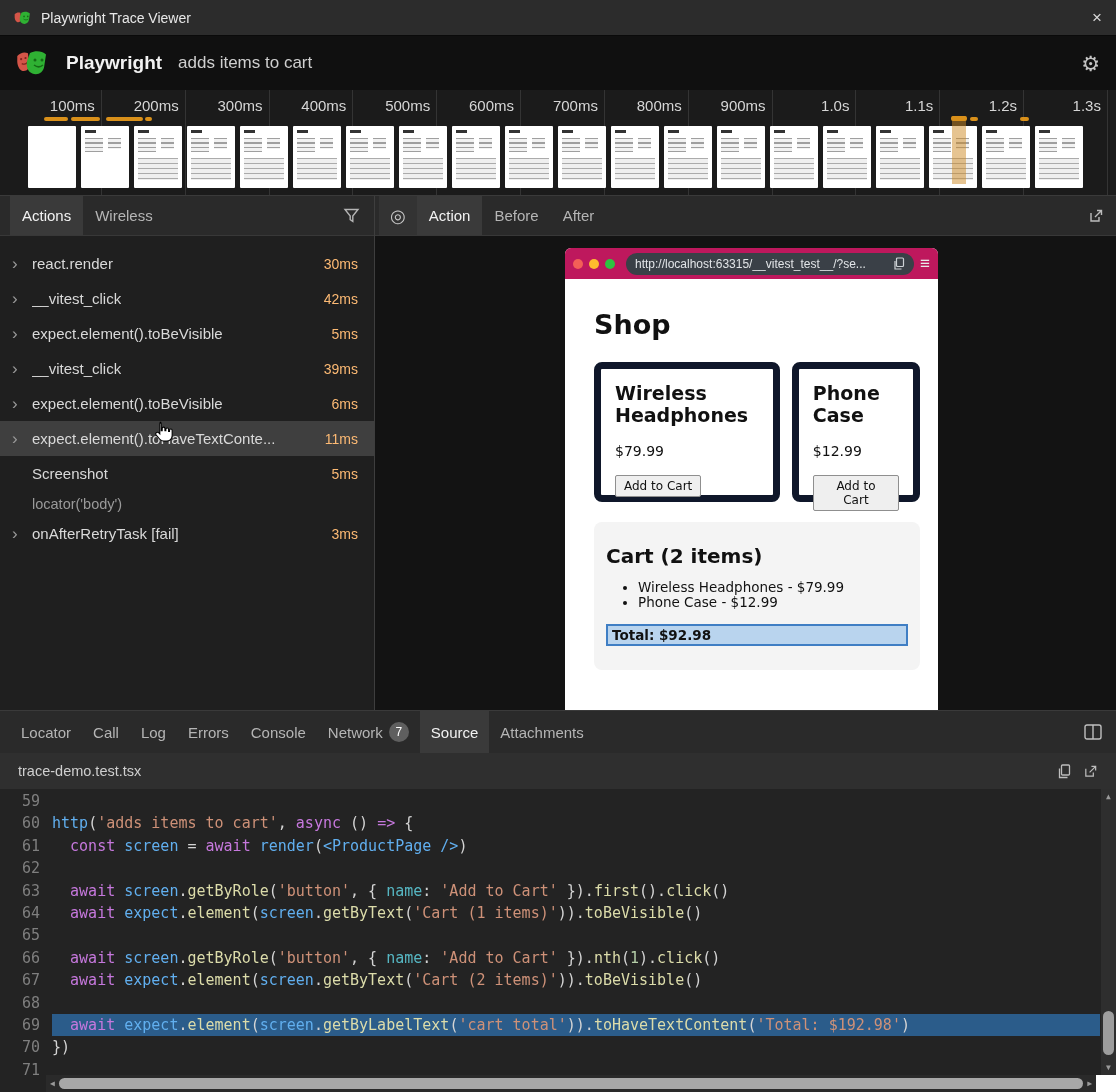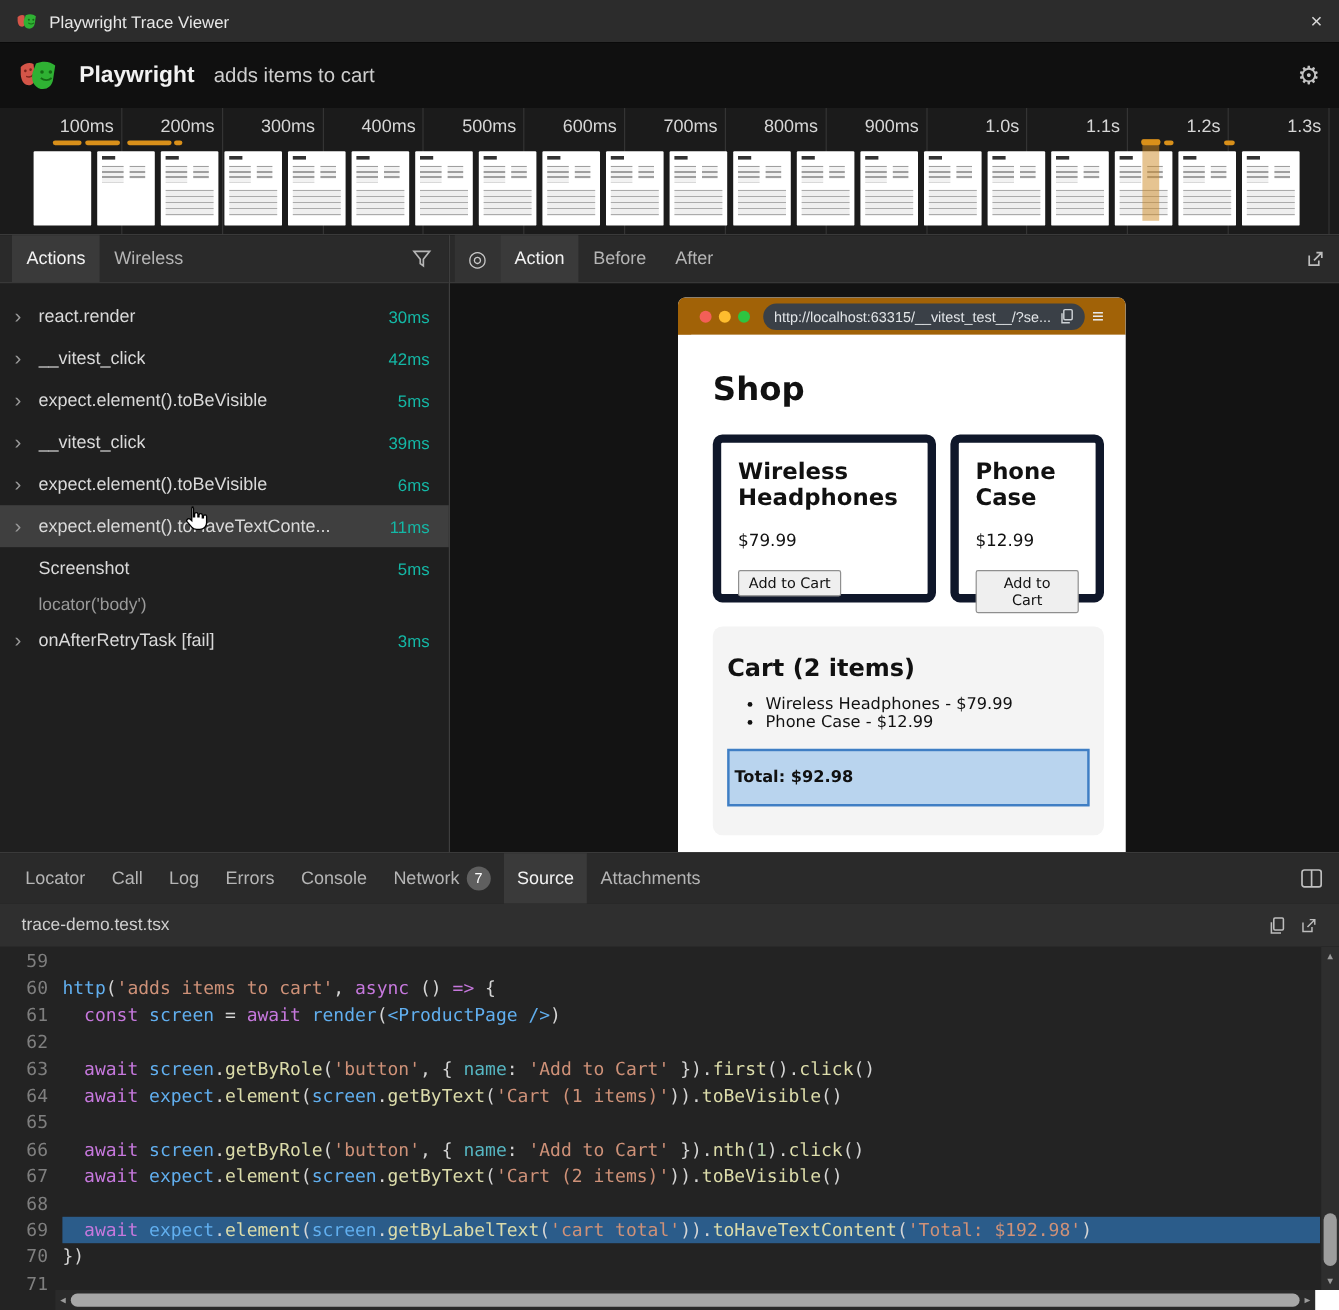--- a/index.html
+++ b/index.html
@@ -49,49 +49,49 @@
   .filtericon{margin-left:auto;margin-right:14px;display:flex;align-items:center;}
   .target{display:flex;align-items:center;padding:0 11px;margin-left:4px;color:#c9c9c9;font-size:18px;background:#333;}
   .extlink{margin-left:auto;margin-right:12px;display:flex;align-items:center;}
 
   .alist{flex:1;padding-top:10px;}
   .arow{display:flex;align-items:center;height:35px;padding:0 16px 0 12px;color:#d9d9d9;font-size:15px;box-sizing:border-box;}
   .arow.selected{background:#3f3f3f;}
   .chev{width:20px;color:#9a9a9a;font-size:17px;flex:none;line-height:1;}
   .chev.hidden{visibility:hidden;}
   .aname{white-space:nowrap;overflow:hidden;}
-  .dur{margin-left:auto;color:#14b8a6;font-size:14px;padding-left:8px;flex:none;}
+  .dur{margin-left:auto;color:#fdba74;font-size:14px;padding-left:8px;flex:none;}
   .asub{height:25px;display:flex;align-items:center;padding-left:32px;color:#9a9a9a;font-size:14.5px;}
 
   .cursorhand{position:absolute;left:152px;top:420px;z-index:9;pointer-events:none;}
 
   
   .browser{position:absolute;left:190px;top:52px;width:373px;bottom:0;border-radius:6px 6px 0 0;overflow:hidden;background:#fff;}
-  .chrome{height:31px;background:#a16207;display:flex;align-items:center;gap:6px;padding:0 18px;box-sizing:border-box;}
+  .chrome{height:31px;background:#be185d;display:flex;align-items:center;gap:6px;padding:0 8px;box-sizing:border-box;}
   .dot{width:10px;height:10px;border-radius:50%;flex:none;}
   .dot.red{background:#f35f57;}.dot.yellow{background:#febc2e;}.dot.green{background:#2ec440;}
   .addr{flex:1;margin-left:5px;height:22px;background:#3a4047;border-radius:11px;display:flex;align-items:center;
     padding:0 9px;gap:6px;overflow:hidden;}
   .url{color:#e2e5e8;font-size:12px;white-space:nowrap;overflow:hidden;}
   .copyicon{margin-left:auto;flex:none;display:flex;}
   .menu{color:#e8e8e8;font-size:17px;font-weight:bold;}
 
   .page{background:#fff;height:431px;box-sizing:border-box;padding:22px 18px;color:#111;font-family:"DejaVu Sans",sans-serif;margin-left:11px;}
   .page h1{font-size:27px;margin:8px 0 22px;font-weight:bold;}
   .cards{display:flex;gap:12px;}
   .card{border:7px solid #0f172a;border-radius:8px;padding:14px;box-sizing:border-box;flex:1;height:140px;}
   .card:first-child{flex:1.67;}
   .cname{font-weight:bold;font-size:19px;line-height:1.15;margin-bottom:16px;}
   .cprice{font-size:14px;margin-bottom:16px;}
   .cbtn{font-size:12px;font-family:"DejaVu Sans",sans-serif;border:1px solid #8f8f8f;background:#efefef;color:#111;
     padding:3px 8px;border-radius:2px;}
   .cartbox{margin-top:20px;background:#f4f4f4;border-radius:8px;padding:12px 12px 24px;}
   .ctitle{font-weight:bold;font-size:20px;margin:10px 0 12px;}
   .cartbox ul{margin:0 0 14px;padding-left:32px;font-size:13.5px;line-height:15px;}
-  .total{background:#b9d4ee;border:2px solid #3f7ec4;font-weight:bold;font-size:13.5px;padding:14px 4px;}
+  .total{background:#b9d4ee;border:2px solid #3f7ec4;font-weight:bold;font-size:13.5px;padding:1px 4px;}
 
   
   .bottom{position:absolute;left:0;top:710px;right:0;bottom:0;background:#232323;display:flex;flex-direction:column;border-top:1px solid #3a3a3a;box-sizing:border-box;}
   .btabs{height:42px;background:#2a2a2a;display:flex;align-items:stretch;padding-left:10px;flex:none;}
   .btabs .tab{padding:0 11px;}
   .badge{width:20px;height:20px;border-radius:50%;background:#5f5f5f;color:#fff;font-size:12px;
     display:flex;align-items:center;justify-content:center;}
   .split{margin-left:auto;margin-right:14px;display:flex;align-items:center;}
   .filebar{height:36px;background:#2f2f2f;display:flex;align-items:center;padding:0 18px;color:#cfcfcf;font-size:14.5px;flex:none;}
   .fbicons{margin-left:auto;display:flex;gap:12px;align-items:center;}

